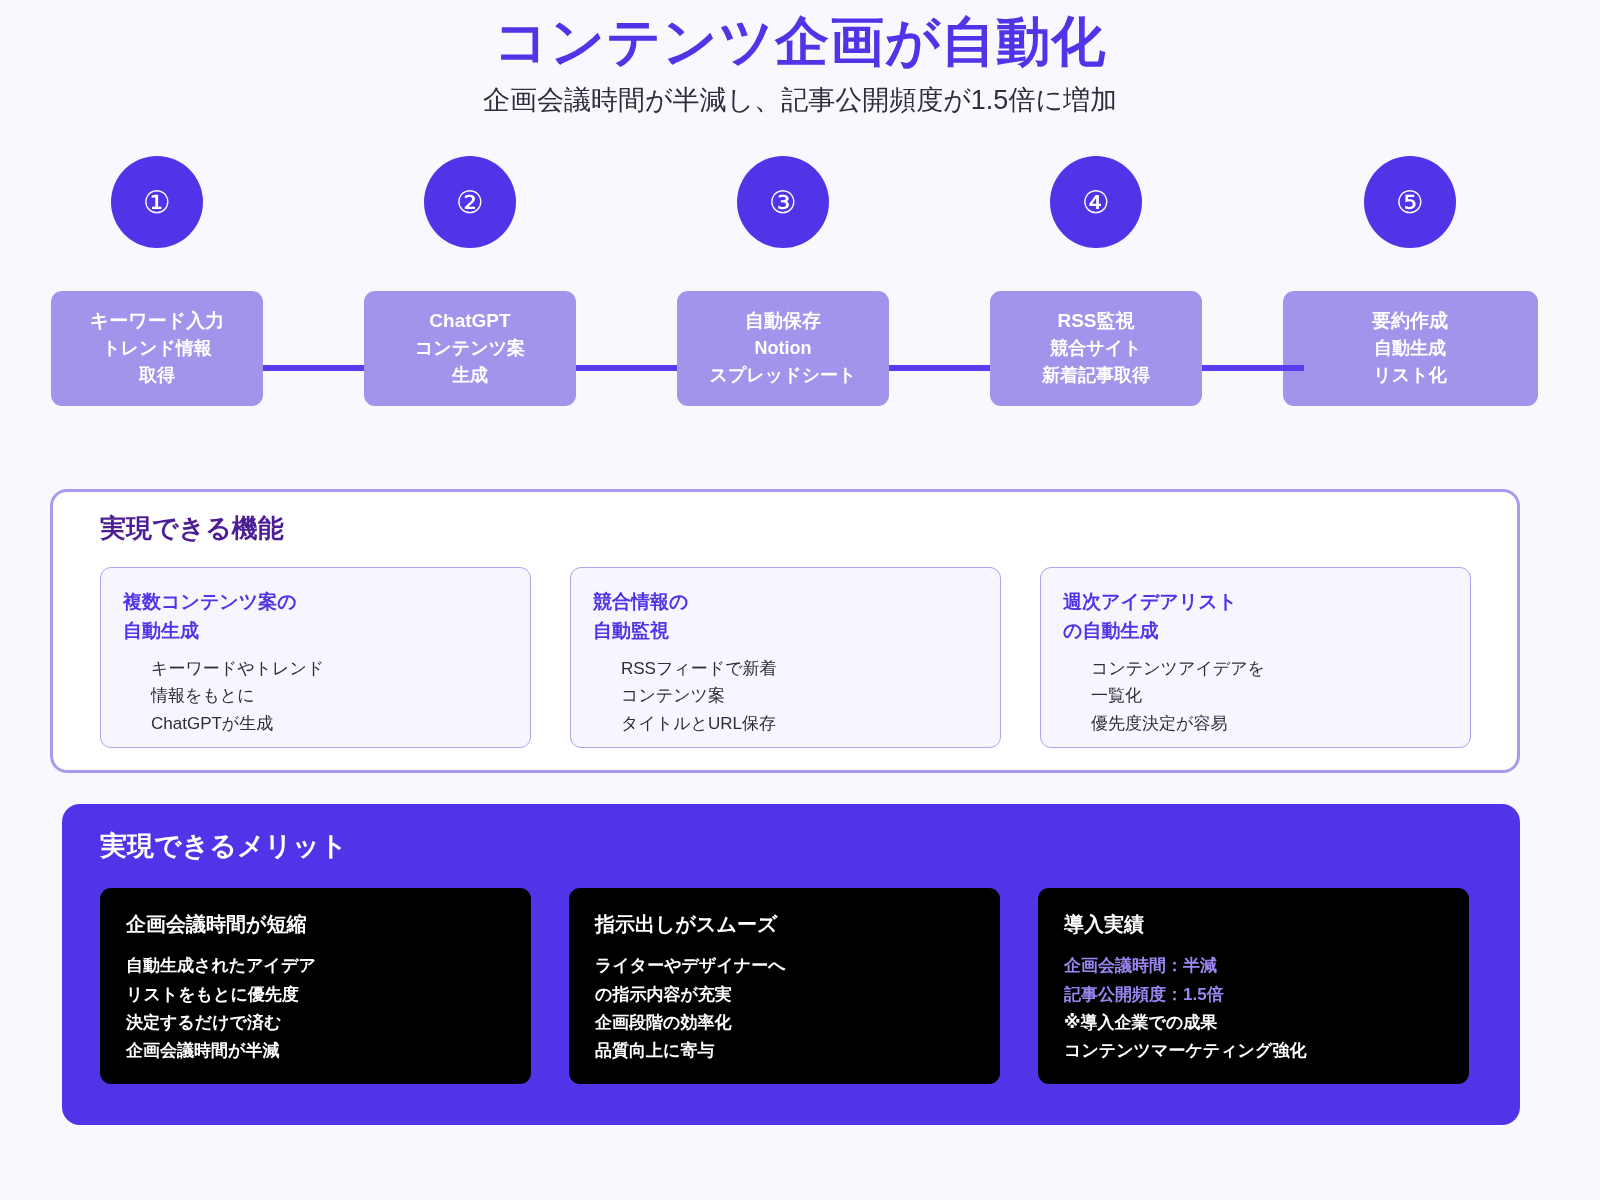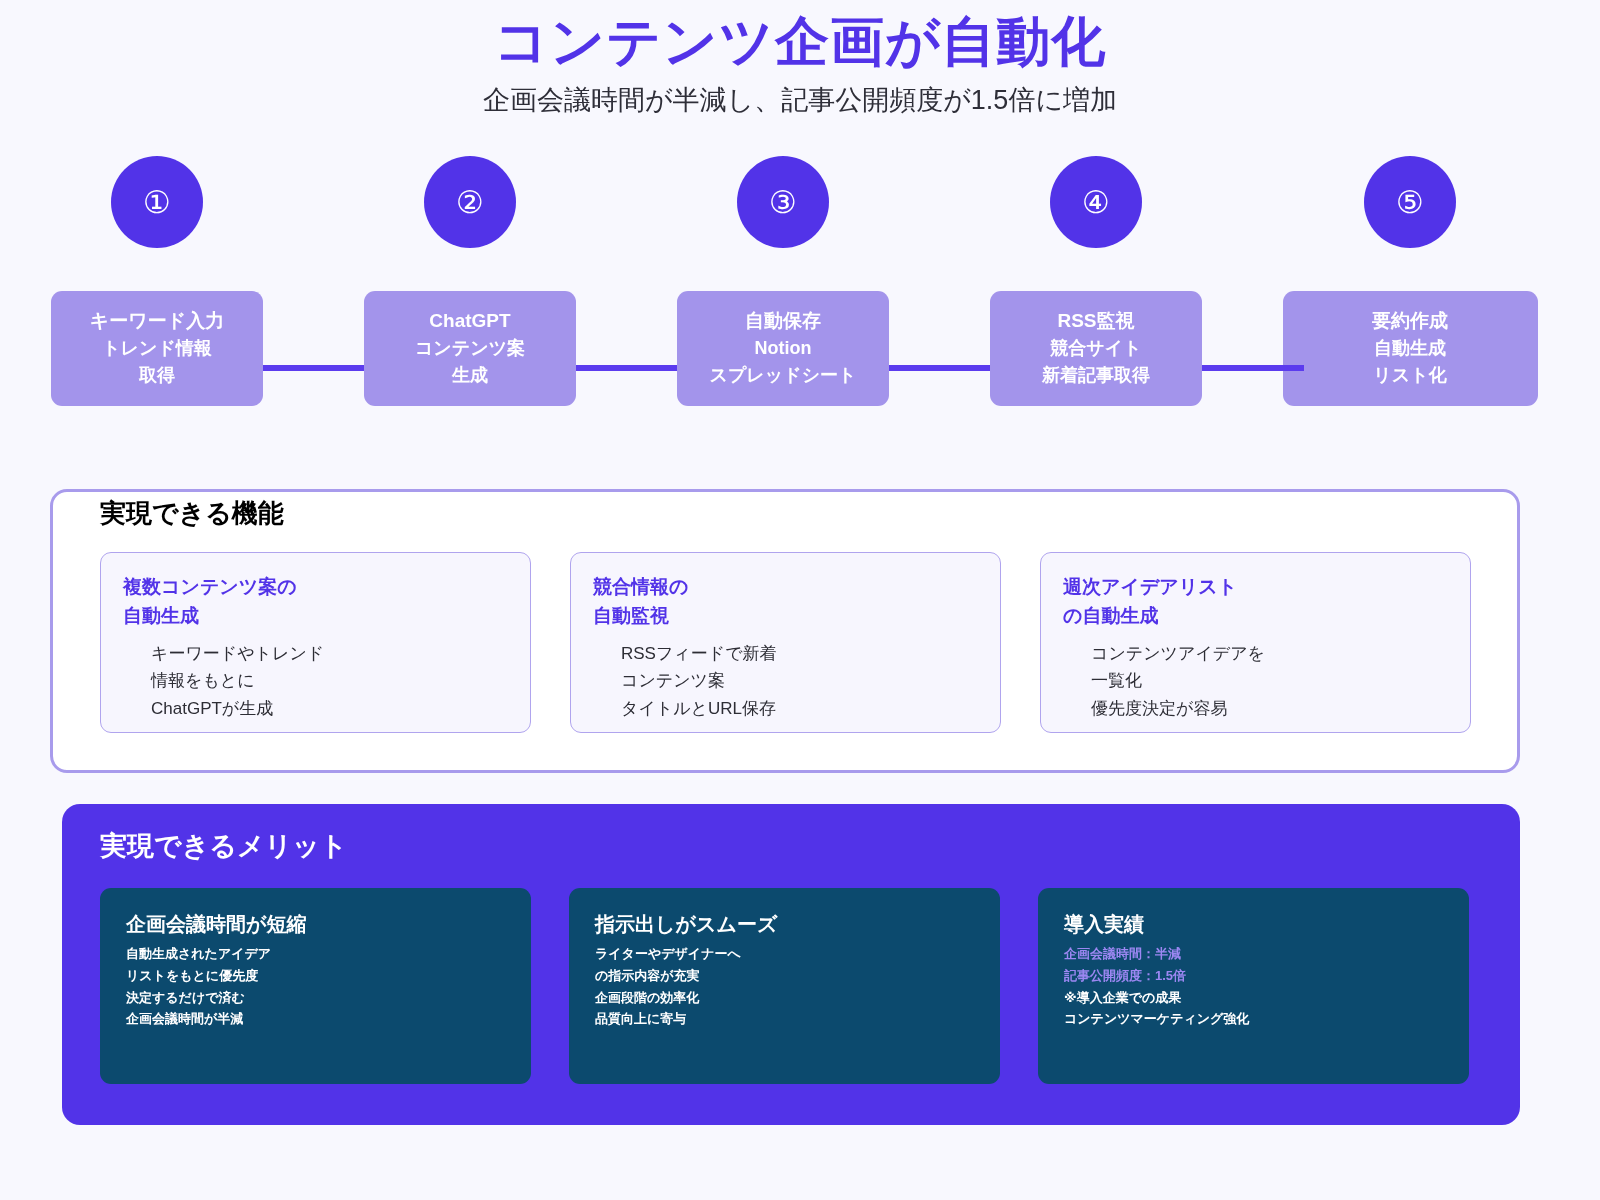--- a/index.html
+++ b/index.html
@@ -107,24 +107,24 @@
     left: 50px;
     top: 489px;
     width: 1470px;
     height: 284px;
     box-sizing: border-box;
     background: #FFFFFF;
     border: 3px solid #A89BEC;
     border-radius: 17px;
   }
   .panel-heading-purple {
-    color: #000000;
+    color: #4c1d95;
     font-size: 26px;
     font-weight: bold;
-    margin: 6px 0 0 47px;
+    margin: 21px 0 0 47px;
     line-height: 1.2;
   }
   .feature-cards {
     display: flex;
     gap: 39px;
     margin: 23px 0 0 47px;
   }
   .feature-card {
     width: 431px;
     height: 181px;
@@ -168,35 +168,35 @@
   }
   .merit-cards {
     display: flex;
     gap: 38px;
     margin: 26px 0 0 38px;
   }
   .merit-card {
     width: 431px;
     height: 196px;
     box-sizing: border-box;
-    background: #0c4a6e;
+    background: #000000;
     border-radius: 11px;
     padding: 22px 26px 0 26px;
   }
   .mc-title {
     color: #FFFFFF;
     font-size: 20px;
     font-weight: bold;
     line-height: 1.4;
   }
   .mc-body {
-    font-size: 13px;
+    font-size: 17px;
     font-weight: bold;
     line-height: 1.66;
-    margin-top: 5px;
+    margin-top: 14px;
     color: #FFFFFF;
   }
   .mc-line.dim {
     color: #9C87F2;
   }
 </style>
 </head>
 <body>
 
 <div class="header">

